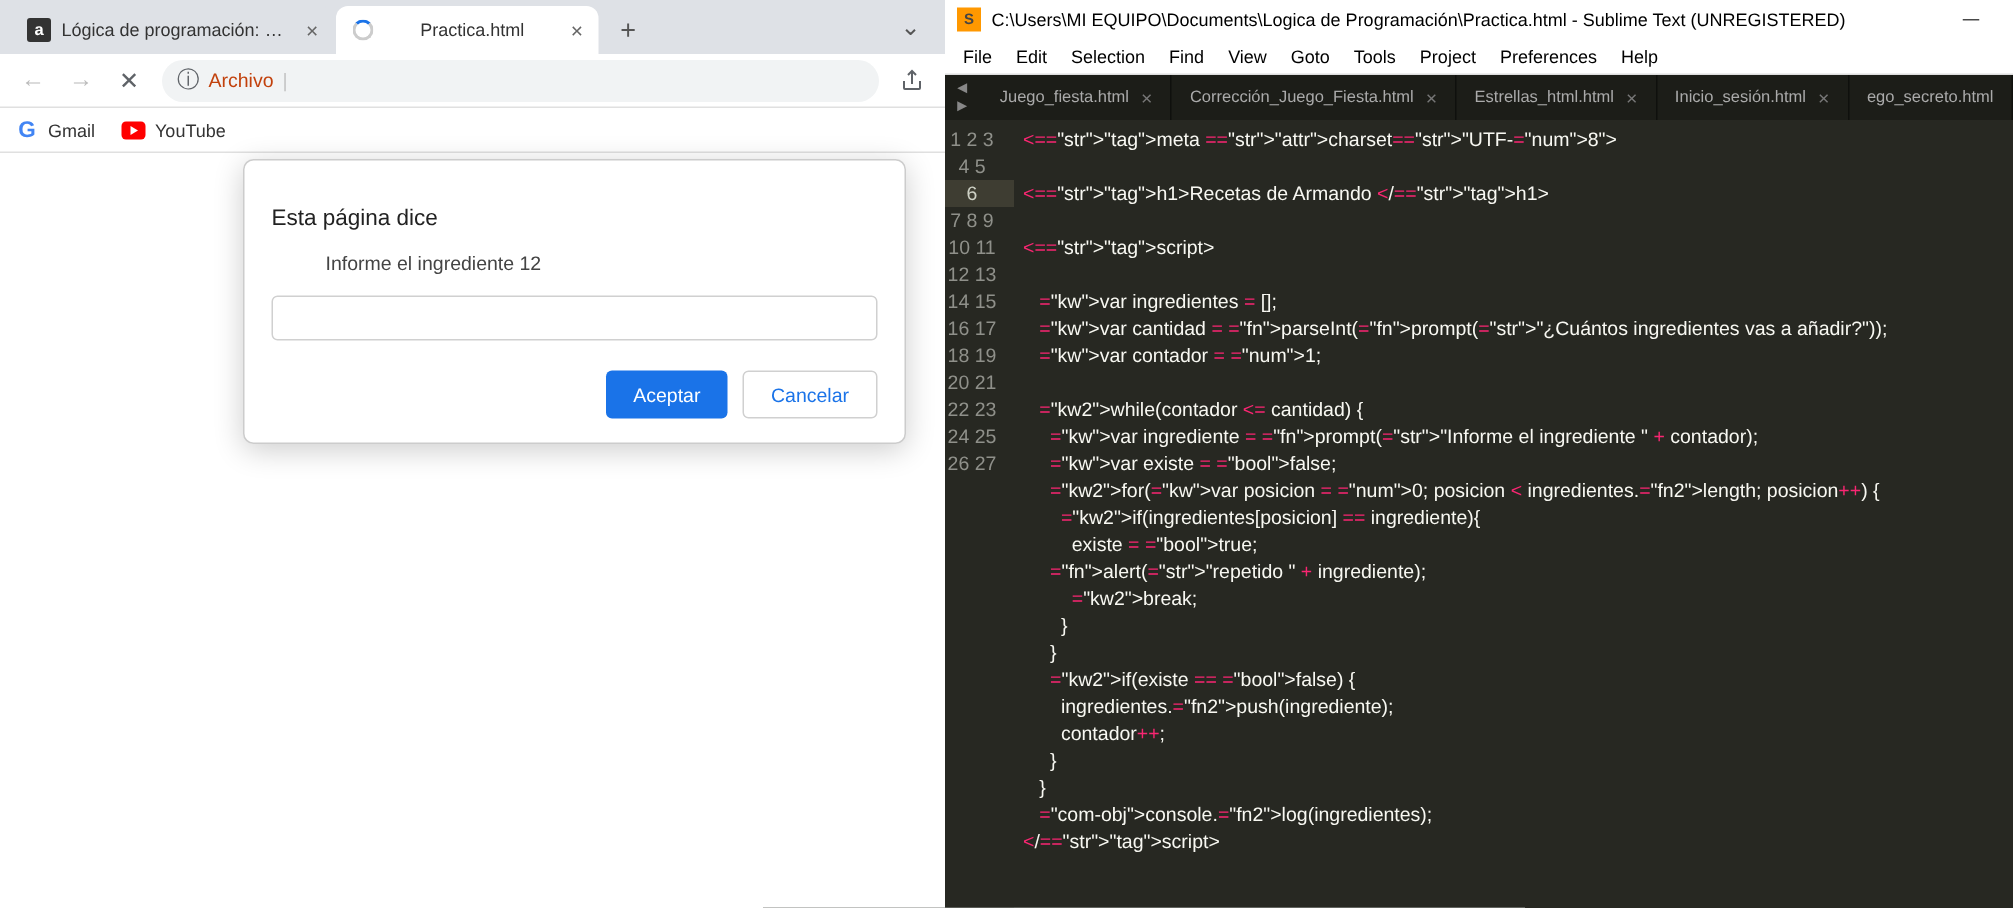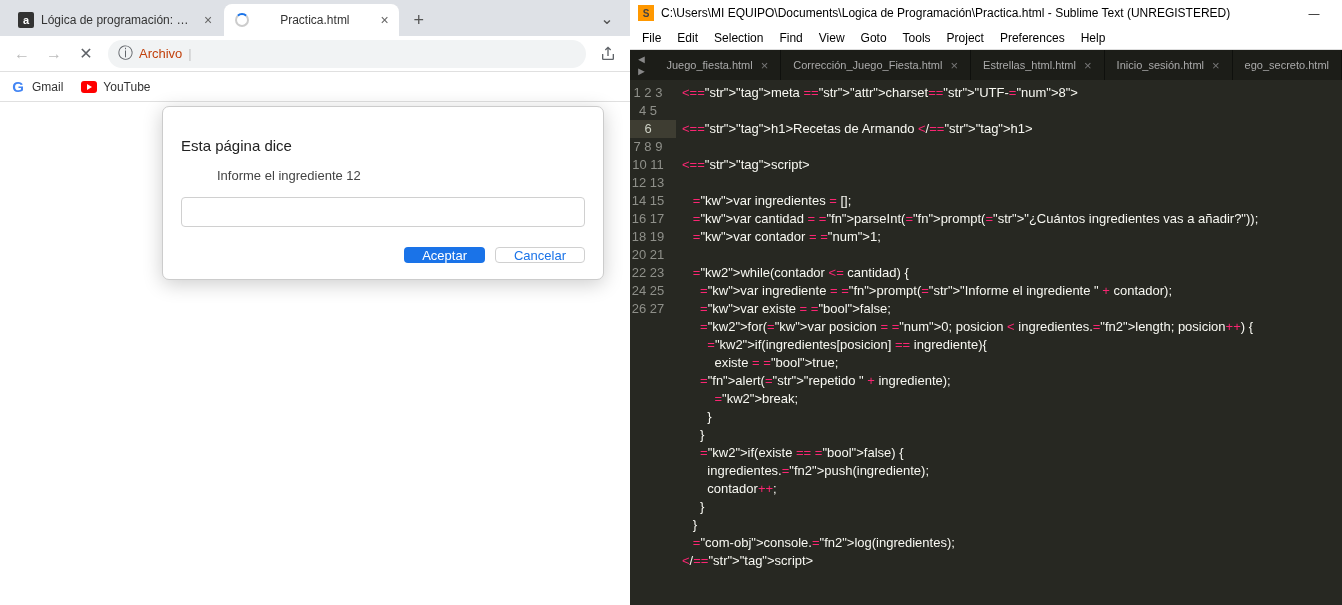--- a/index.html
+++ b/index.html
@@ -31,21 +31,21 @@
     .bookmark { display: flex; align-items: center; font-size: 12px; color: #333; gap: 6px; }
     .bookmark-icon { width: 16px; height: 16px; display: flex; align-items: center; justify-content: center; }
     
     .page-area { flex: 1; background: #fff; position: relative; }
     
     .dialog { position: absolute; top: 4px; left: 162px; width: 442px; background: #fff; border: 1px solid #ccc; border-radius: 7px; box-shadow: 0 4px 20px rgba(0,0,0,0.2); padding: 30px 18px 16px 18px; }
     .dialog-title { font-size: 15px; color: #222; margin-bottom: 14px; }
     .dialog-msg { font-size: 13px; color: #444; margin-bottom: 14px; margin-left: 36px; }
     .dialog-input { width: 100%; height: 30px; border: 1px solid #d0d0d0; border-radius: 4px; padding: 0 8px; font-size: 13px; margin-bottom: 20px; }
     .dialog-buttons { display: flex; justify-content: flex-end; gap: 10px; }
-    .btn { height: 16px; padding: 0 18px; border-radius: 4px; font-size: 13px; cursor: pointer; display: flex; align-items: center; }
+    .btn { height: 32px; padding: 0 18px; border-radius: 4px; font-size: 13px; cursor: pointer; display: flex; align-items: center; }
     .btn-primary { background: #1a73e8; color: #fff; border: none; }
     .btn-secondary { background: #fff; color: #1a73e8; border: 1px solid #d0d0d0; }
     
     
     .sublime { flex: 1; height: 100%; display: flex; flex-direction: column; background: #272822; color: #ccc; position: relative; }
     .st-titlebar { height: 26px; background: #fff; color: #000; display: flex; align-items: center; padding: 0 8px; font-size: 12px; }
     .st-title-icon { width: 16px; height: 16px; background: #ff9800; margin-right: 7px; display: flex; align-items: center; justify-content: center; color: #444; font-size: 10px; font-weight: bold; }
     .st-title-text { flex: 1; white-space: nowrap; overflow: hidden; text-overflow: ellipsis; }
     .st-win-btns { display: flex; gap: 8px; }
     .st-win-btn { width: 40px; height: 26px; display: flex; align-items: center; justify-content: center; color: #000; font-size: 11px; }

